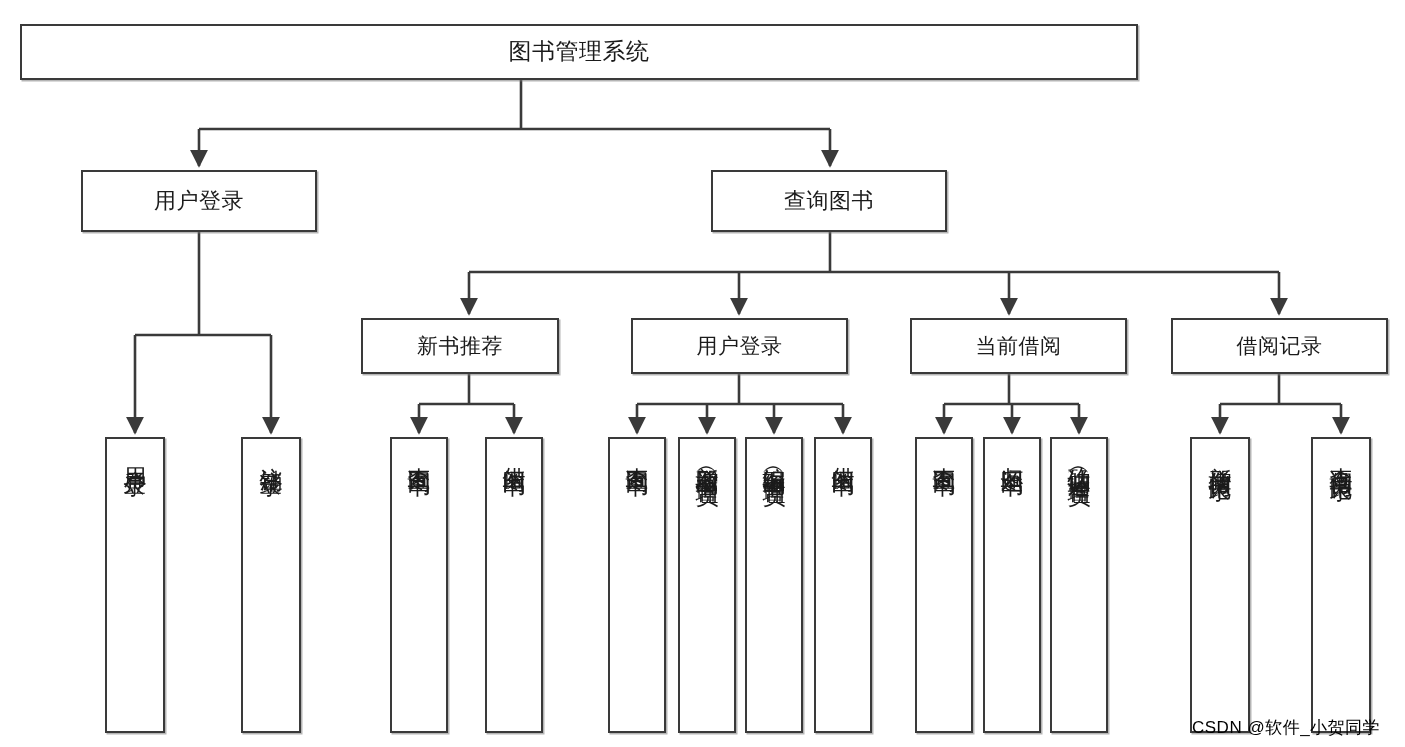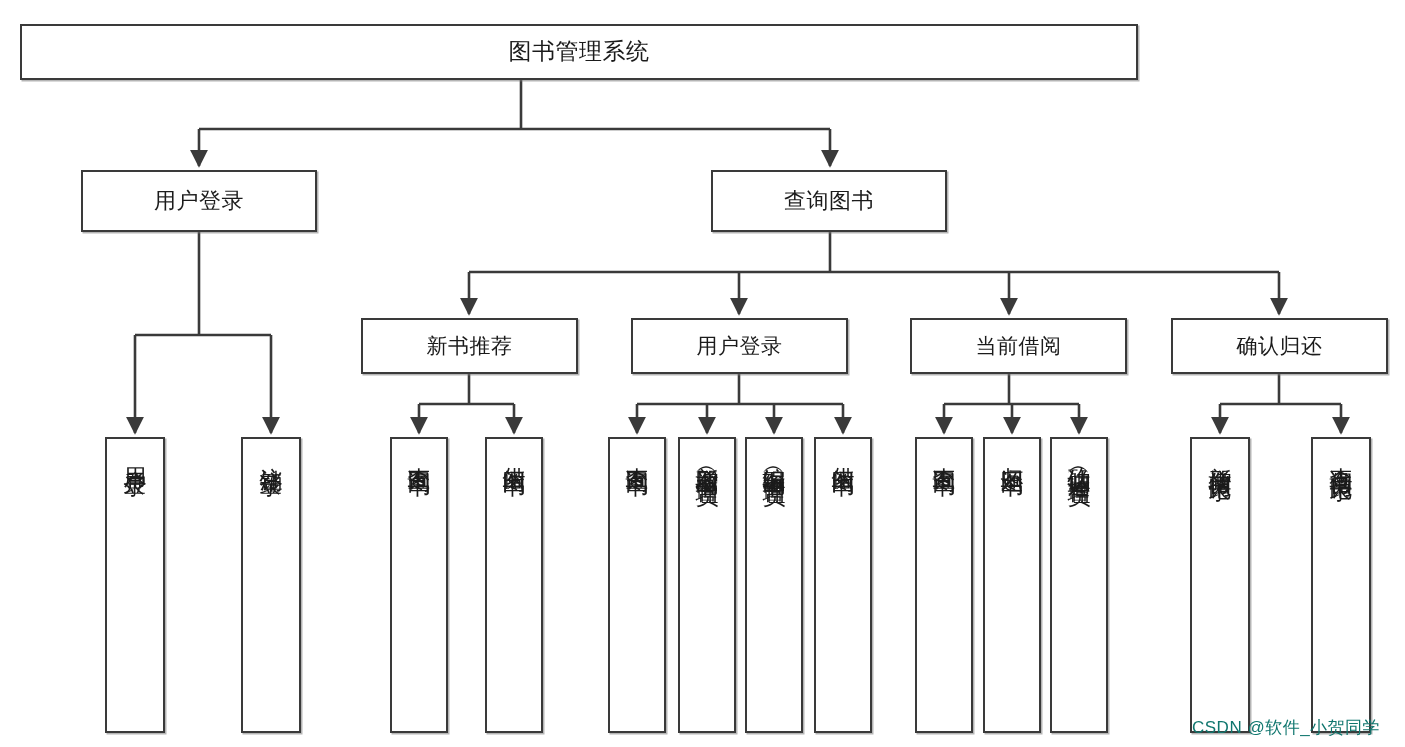--- a/index.html
+++ b/index.html
@@ -51,21 +51,21 @@
     writing-mode: vertical-rl;
     text-orientation: upright;
     font-size: 23px;
     letter-spacing: 2.5px;
     line-height: 1;
     white-space: nowrap;
   }
   #watermark {
     position: absolute;
     font-size: 17px;
-    color: #0f766e;
+    color: #000000;
     white-space: nowrap;
     letter-spacing: 0.5px;
   }
 </style>
 </head>
 <body>
 
 <div id="canvas">
 
   <svg id="wires" viewBox="0 0 1405 747">
@@ -122,31 +122,31 @@
     <span class="lbl">图书管理系统</span>
   </div>
 
   <div class="node tier1" style="left:81px; top:170px; width:236px; height:62px;">
     <span class="lbl">用户登录</span>
   </div>
   <div class="node tier1" style="left:711px; top:170px; width:236px; height:62px;">
     <span class="lbl">查询图书</span>
   </div>
 
-  <div class="node tier2" style="left:361px; top:318px; width:217px; height:56px;">
+  <div class="node tier2" style="left:361px; top:318px; width:198px; height:56px;">
     <span class="lbl">新书推荐</span>
   </div>
   <div class="node tier2" style="left:631px; top:318px; width:217px; height:56px;">
     <span class="lbl">用户登录</span>
   </div>
   <div class="node tier2" style="left:901px; top:318px; width:217px; height:56px;margin-left:9px;">
     <span class="lbl">当前借阅</span>
   </div>
   <div class="node tier2" style="left:1171px; top:318px; width:217px; height:56px;">
-    <span class="lbl">确认归还</span>
+    <span class="lbl">借阅记录</span>
   </div>
 
   <div class="node leaf" style="left:105px; top:437px; width:60px; height:296px;">
     <span class="lbl">用户登录</span>
   </div>
   <div class="node leaf" style="left:241px; top:437px; width:60px; height:296px;">
     <span class="lbl">注销登录</span>
   </div>
 
   <div class="node leaf" style="left:390px; top:437px; width:58px; height:296px;">

